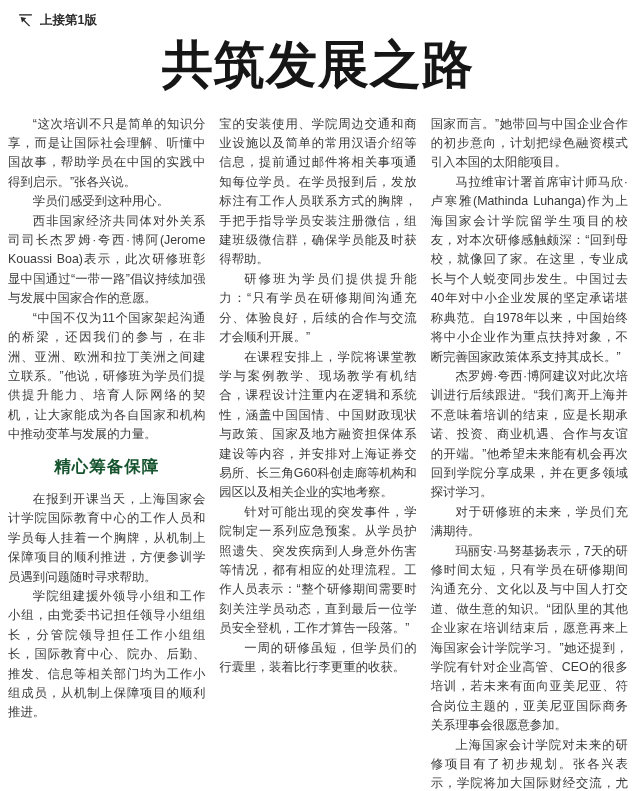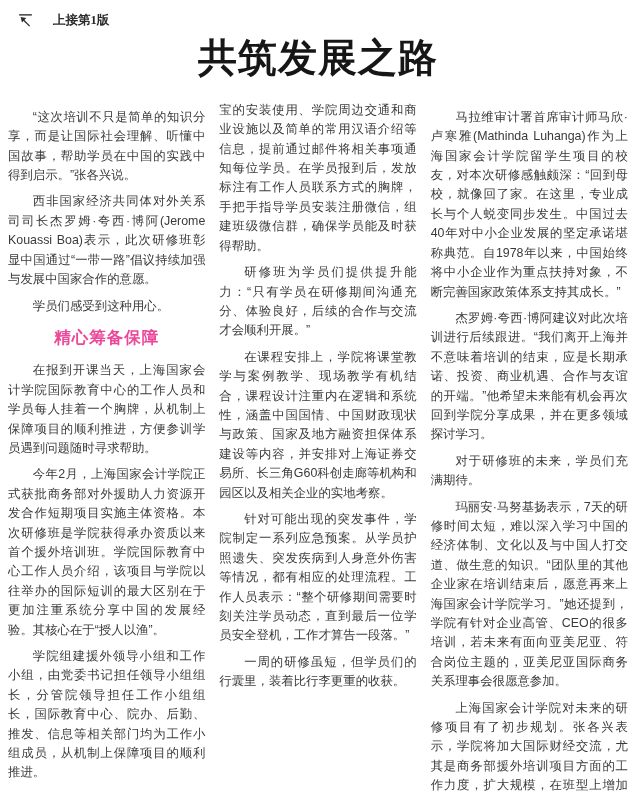--- a/index.html
+++ b/index.html
@@ -17,36 +17,35 @@
   .page {
     box-sizing: border-box;
     width: 636px;
     height: 791px;
     padding: 8px 8px 6px 8px;
     background: #ffffff;
   }
   .continued-tag {
     display: flex;
     align-items: center;
-    gap: 20px;
+    gap: 7px;
     font-size: 12.5px;
     font-weight: bold;
     color: #2b2b2b;
     padding: 2px 0 0 10px;
     height: 20px;
-    font-family: Liberation Serif, serif;
   }
   .continued-tag svg {
     display: block;
   }
   .title {
     margin: 6px 0 20px 0;
     text-align: center;
     font-family: "Liberation Serif", "DejaVu Serif", serif;
-    font-size: 39px;
+    font-size: 51px;
     line-height: 1.15;
     font-weight: 900;
     color: #161616;
     letter-spacing: 1px;
   }
   .columns {
     display: flex;
     gap: 14px;
     align-items: flex-start;
   }
@@ -57,28 +56,27 @@
     line-height: 19.4px;
     text-align: justify;
     text-justify: inter-ideograph;
     color: #3a3a3a;
   }
   .column p {
     margin: 0;
   }
   .column p.indent {
     text-indent: 2em;
-    margin-top: 7px;
   }
   .section-heading {
     margin: 11px 0 13px 0;
     text-align: center;
     font-size: 16.5px;
     font-weight: bold;
-    color: #ec4899;
+    color: #14532d;
     letter-spacing: 1px;
     line-height: 1.3;
   }
 </style>
 </head>
 <body>
 
 <div class="page">
 
   <div class="continued-tag">
@@ -90,36 +88,37 @@
       </svg>
     </span>
     <span>上接第1版</span>
   </div>
 
   <h1 class="title">共筑发展之路</h1>
 
   <main class="columns" id="columns">
       <div class="column">
         <p class="indent">“这次培训不只是简单的知识分享，而是让国际社会理解、听懂中国故事，帮助学员在中国的实践中得到启示。”张各兴说。</p>
+        <p class="indent">学员们感受到这种用心。</p>
         <p class="indent">西非国家经济共同体对外关系司司长杰罗姆·夸西·博阿(Jerome Kouassi Boa)表示，此次研修班彰显中国通过“一带一路”倡议持续加强与发展中国家合作的意愿。</p>
-        <p class="indent">学员们感受到这种用心。</p>
+        <p class="indent">“中国不仅为11个国家架起沟通的桥梁，还因我们的参与，在非洲、亚洲、欧洲和拉丁美洲之间建立联系。”他说，研修班为学员们提供提升能力、培育人际网络的契机，让大家能成为各自国家和机构中推动变革与发展的力量。</p>
         <h3 class="section-heading">精心筹备保障</h3>
         <p class="indent">在报到开课当天，上海国家会计学院国际教育中心的工作人员和学员每人挂着一个胸牌，从机制上保障项目的顺利推进，方便参训学员遇到问题随时寻求帮助。</p>
-        <p class="indent">今年2月，上海国家会计学院正式获批商务部对外援助人力资源开发合作短期项目实施主体资格。本次研修班是学院获得承办资质以来首个援外培训班。学院国际教育中心工作人员介绍，该项目与学院以往举办的国际短训的最大区别在于更加注重系统分享中国的发展经验。其核心在于“授人以渔”。</p>
         <p class="indent">学院组建援外领导小组和工作小组，由党委书记担任领导小组组长，分管院领导担任工作小组组长，国际教育中心、院办、后勤、推发、信息等相关部门均为工作小组成员，从机制上保障项目的顺利推进。</p>
       </div>
       <div class="column">
         <p class="continuation">宝的安装使用、学院周边交通和商业设施以及简单的常用汉语介绍等信息，提前通过邮件将相关事项通知每位学员。在学员报到后，发放标注有工作人员联系方式的胸牌，手把手指导学员安装注册微信，组建班级微信群，确保学员能及时获得帮助。</p>
         <p class="indent">研修班为学员们提供提升能力：“只有学员在研修期间沟通充分、体验良好，后续的合作与交流才会顺利开展。”</p>
         <p class="indent">在课程安排上，学院将课堂教学与案例教学、现场教学有机结合，课程设计注重内在逻辑和系统性，涵盖中国国情、中国财政现状与政策、国家及地方融资担保体系建设等内容，并安排对上海证券交易所、长三角G60科创走廊等机构和园区以及相关企业的实地考察。</p>
         <p class="indent">针对可能出现的突发事件，学院制定一系列应急预案。从学员护照遗失、突发疾病到人身意外伤害等情况，都有相应的处理流程。工作人员表示：“整个研修期间需要时刻关注学员动态，直到最后一位学员安全登机，工作才算告一段落。”</p>
         <p class="indent">一周的研修虽短，但学员们的行囊里，装着比行李更重的收获。</p>
       </div>
       <div class="column">
+        <p class="continuation">国家而言。”她带回与中国企业合作的初步意向，计划把绿色融资模式引入本国的太阳能项目。</p>
         <p class="indent">马拉维审计署首席审计师马欣·卢寒雅(Mathinda Luhanga)作为上海国家会计学院留学生项目的校友，对本次研修感触颇深：“回到母校，就像回了家。在这里，专业成长与个人蜕变同步发生。中国过去40年对中小企业发展的坚定承诺堪称典范。自1978年以来，中国始终将中小企业作为重点扶持对象，不断完善国家政策体系支持其成长。”</p>
         <p class="indent">杰罗姆·夸西·博阿建议对此次培训进行后续跟进。“我们离开上海并不意味着培训的结束，应是长期承诺、投资、商业机遇、合作与友谊的开端。”他希望未来能有机会再次回到学院分享成果，并在更多领域探讨学习。</p>
         <p class="indent">对于研修班的未来，学员们充满期待。</p>
-        <p class="indent">玛丽安·马努基扬表示，7天的研修时间太短，难以深入学习中国的经济体制、文化以及与中国人打交道、做生意的知识。“团队里的其他企业家在培训结束后，愿意再来上海国家会计学院学习。”她还提到，学院有针对企业高管、CEO的很多培训，若未来有面向亚美尼亚、符合岗位主题的，亚美尼亚国际商务关系理事会很愿意参加。</p>
+        <p class="indent">玛丽安·马努基扬表示，7天的研修时间太短，只有学员在研修期间沟通充分、文化以及与中国人打交道、做生意的知识。“团队里的其他企业家在培训结束后，愿意再来上海国家会计学院学习。”她还提到，学院有针对企业高管、CEO的很多培训，若未来有面向亚美尼亚、符合岗位主题的，亚美尼亚国际商务关系理事会很愿意参加。</p>
         <p class="indent">上海国家会计学院对未来的研修项目有了初步规划。张各兴表示，学院将加大国际财经交流，尤其是商务部援外培训项目方面的工作力度，扩大规模，在班型上增加双边交流，在主题上进行拓展，如绿色化、人口老龄化、区域产业协同等，并计划与央企等机构合作，联合申报项目，拓展合作空间。</p>
       </div>
     </main>
 
 </div>
 
 </body></html>

